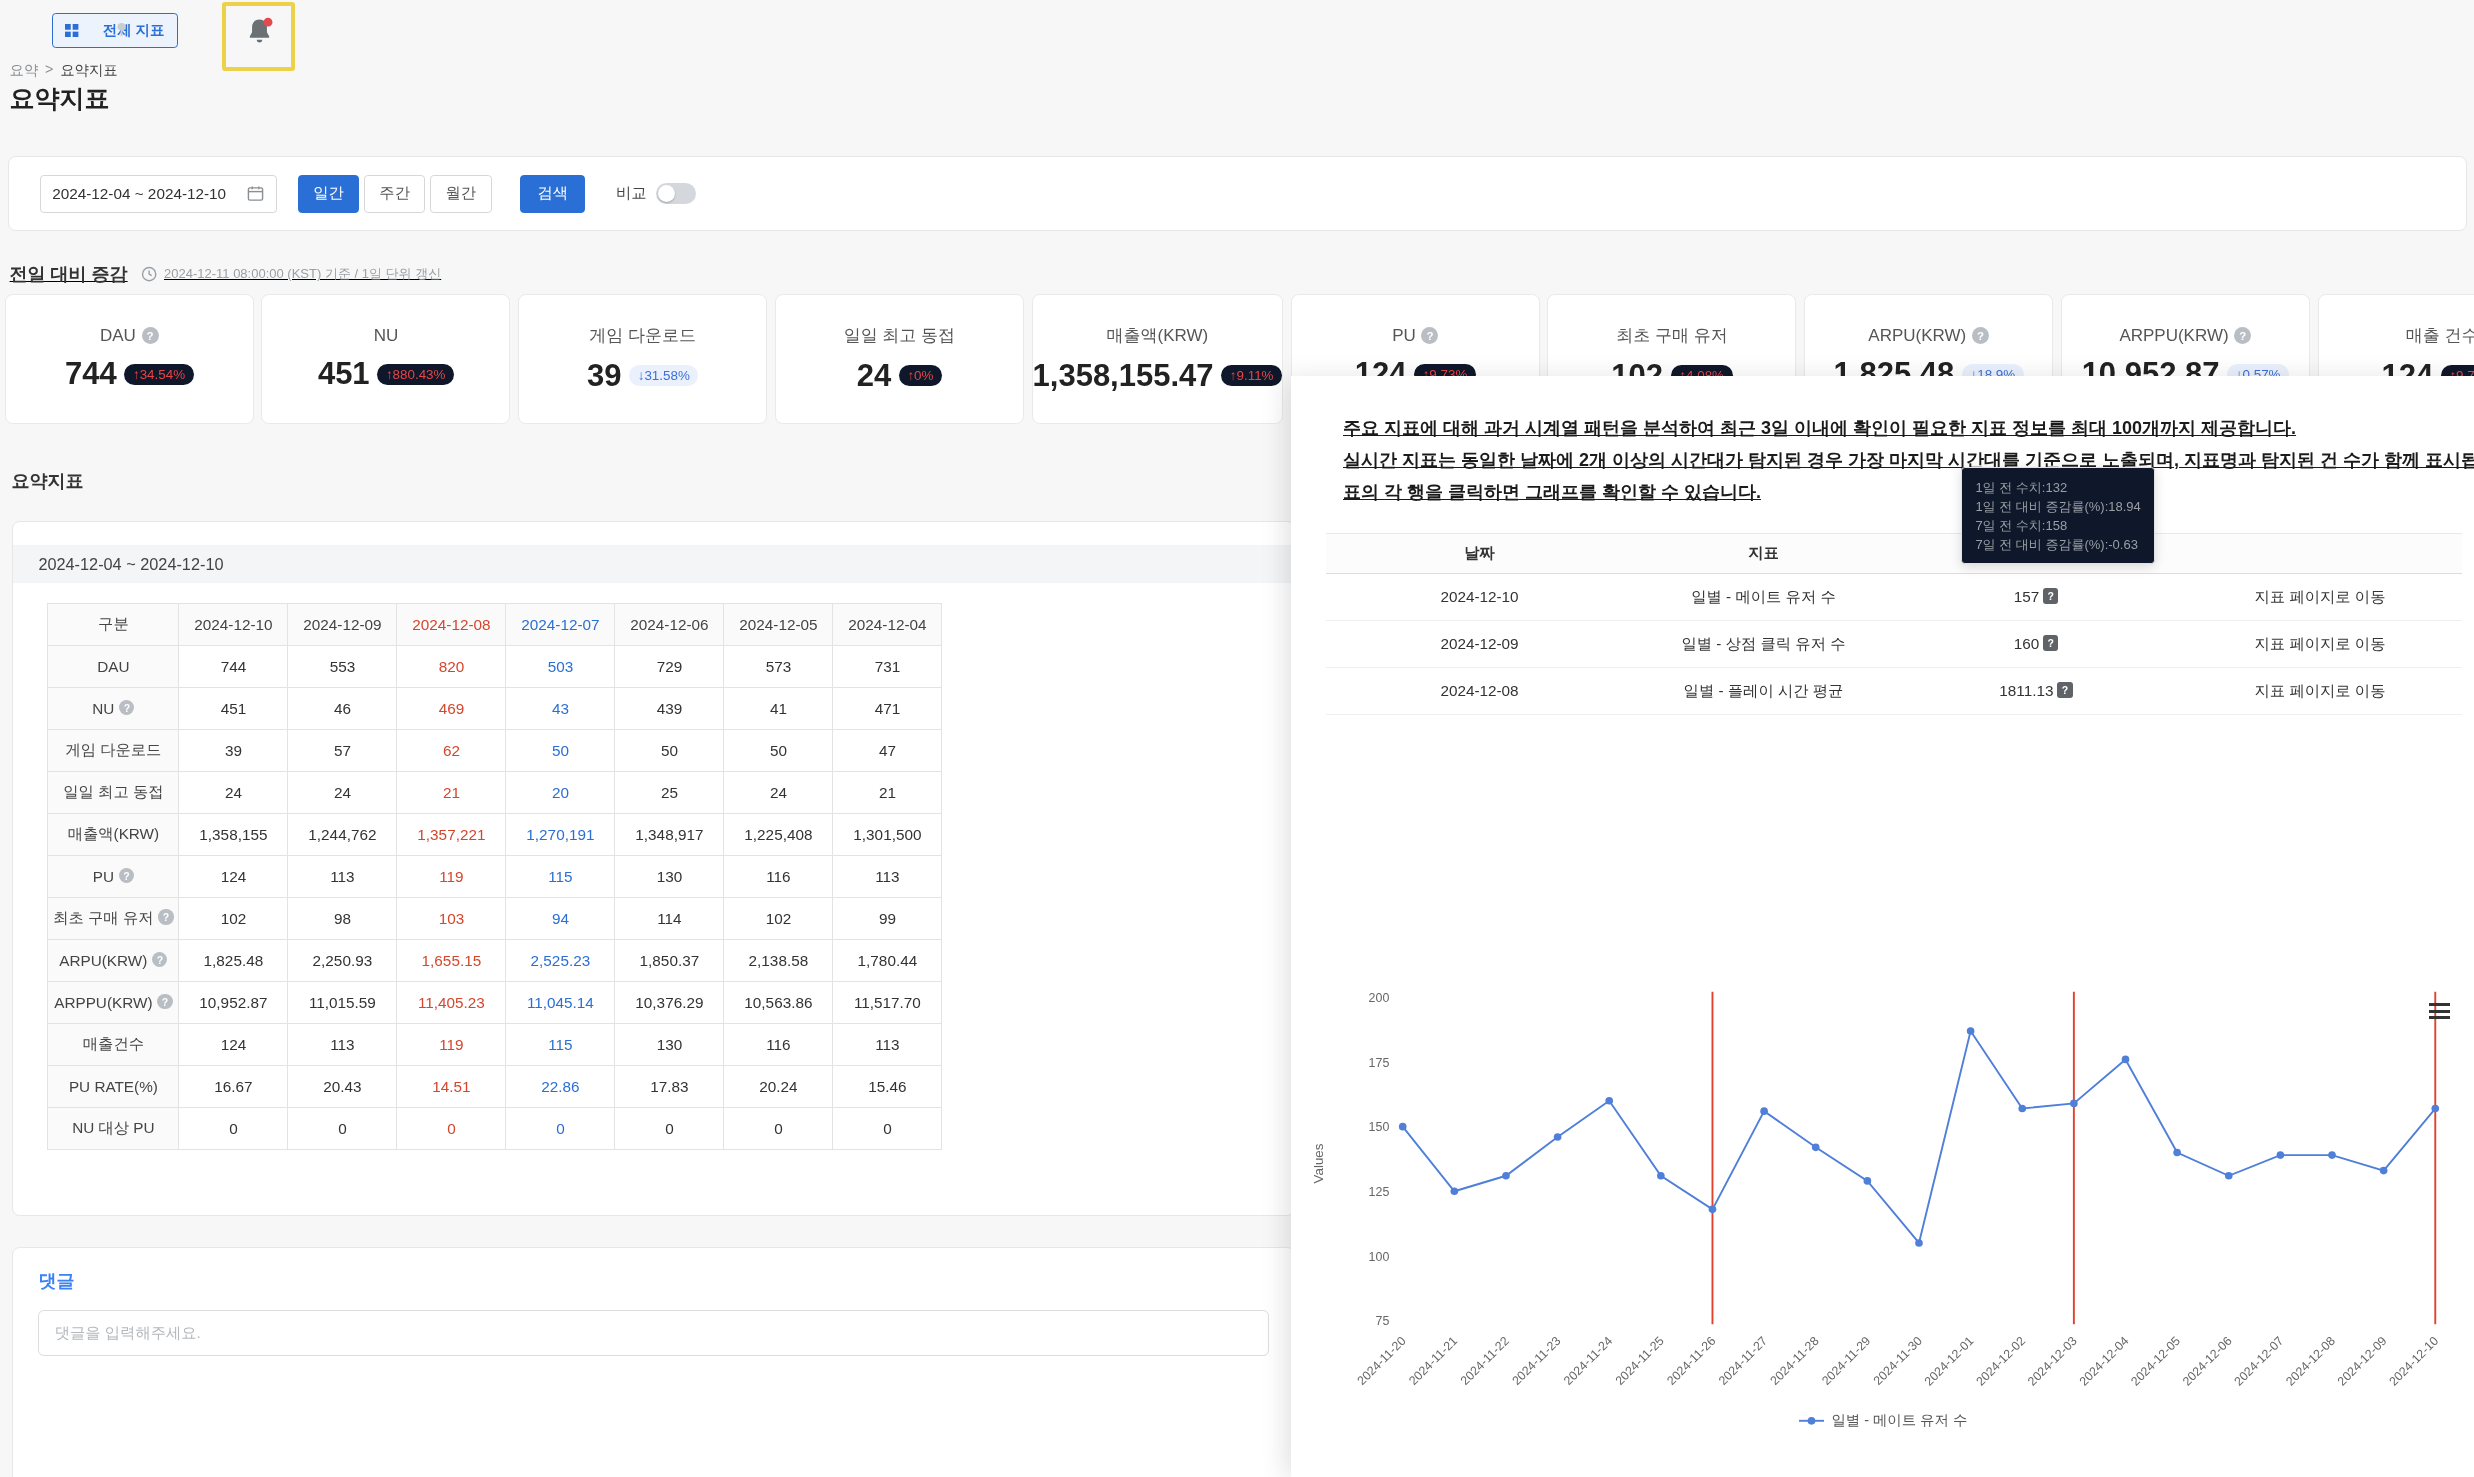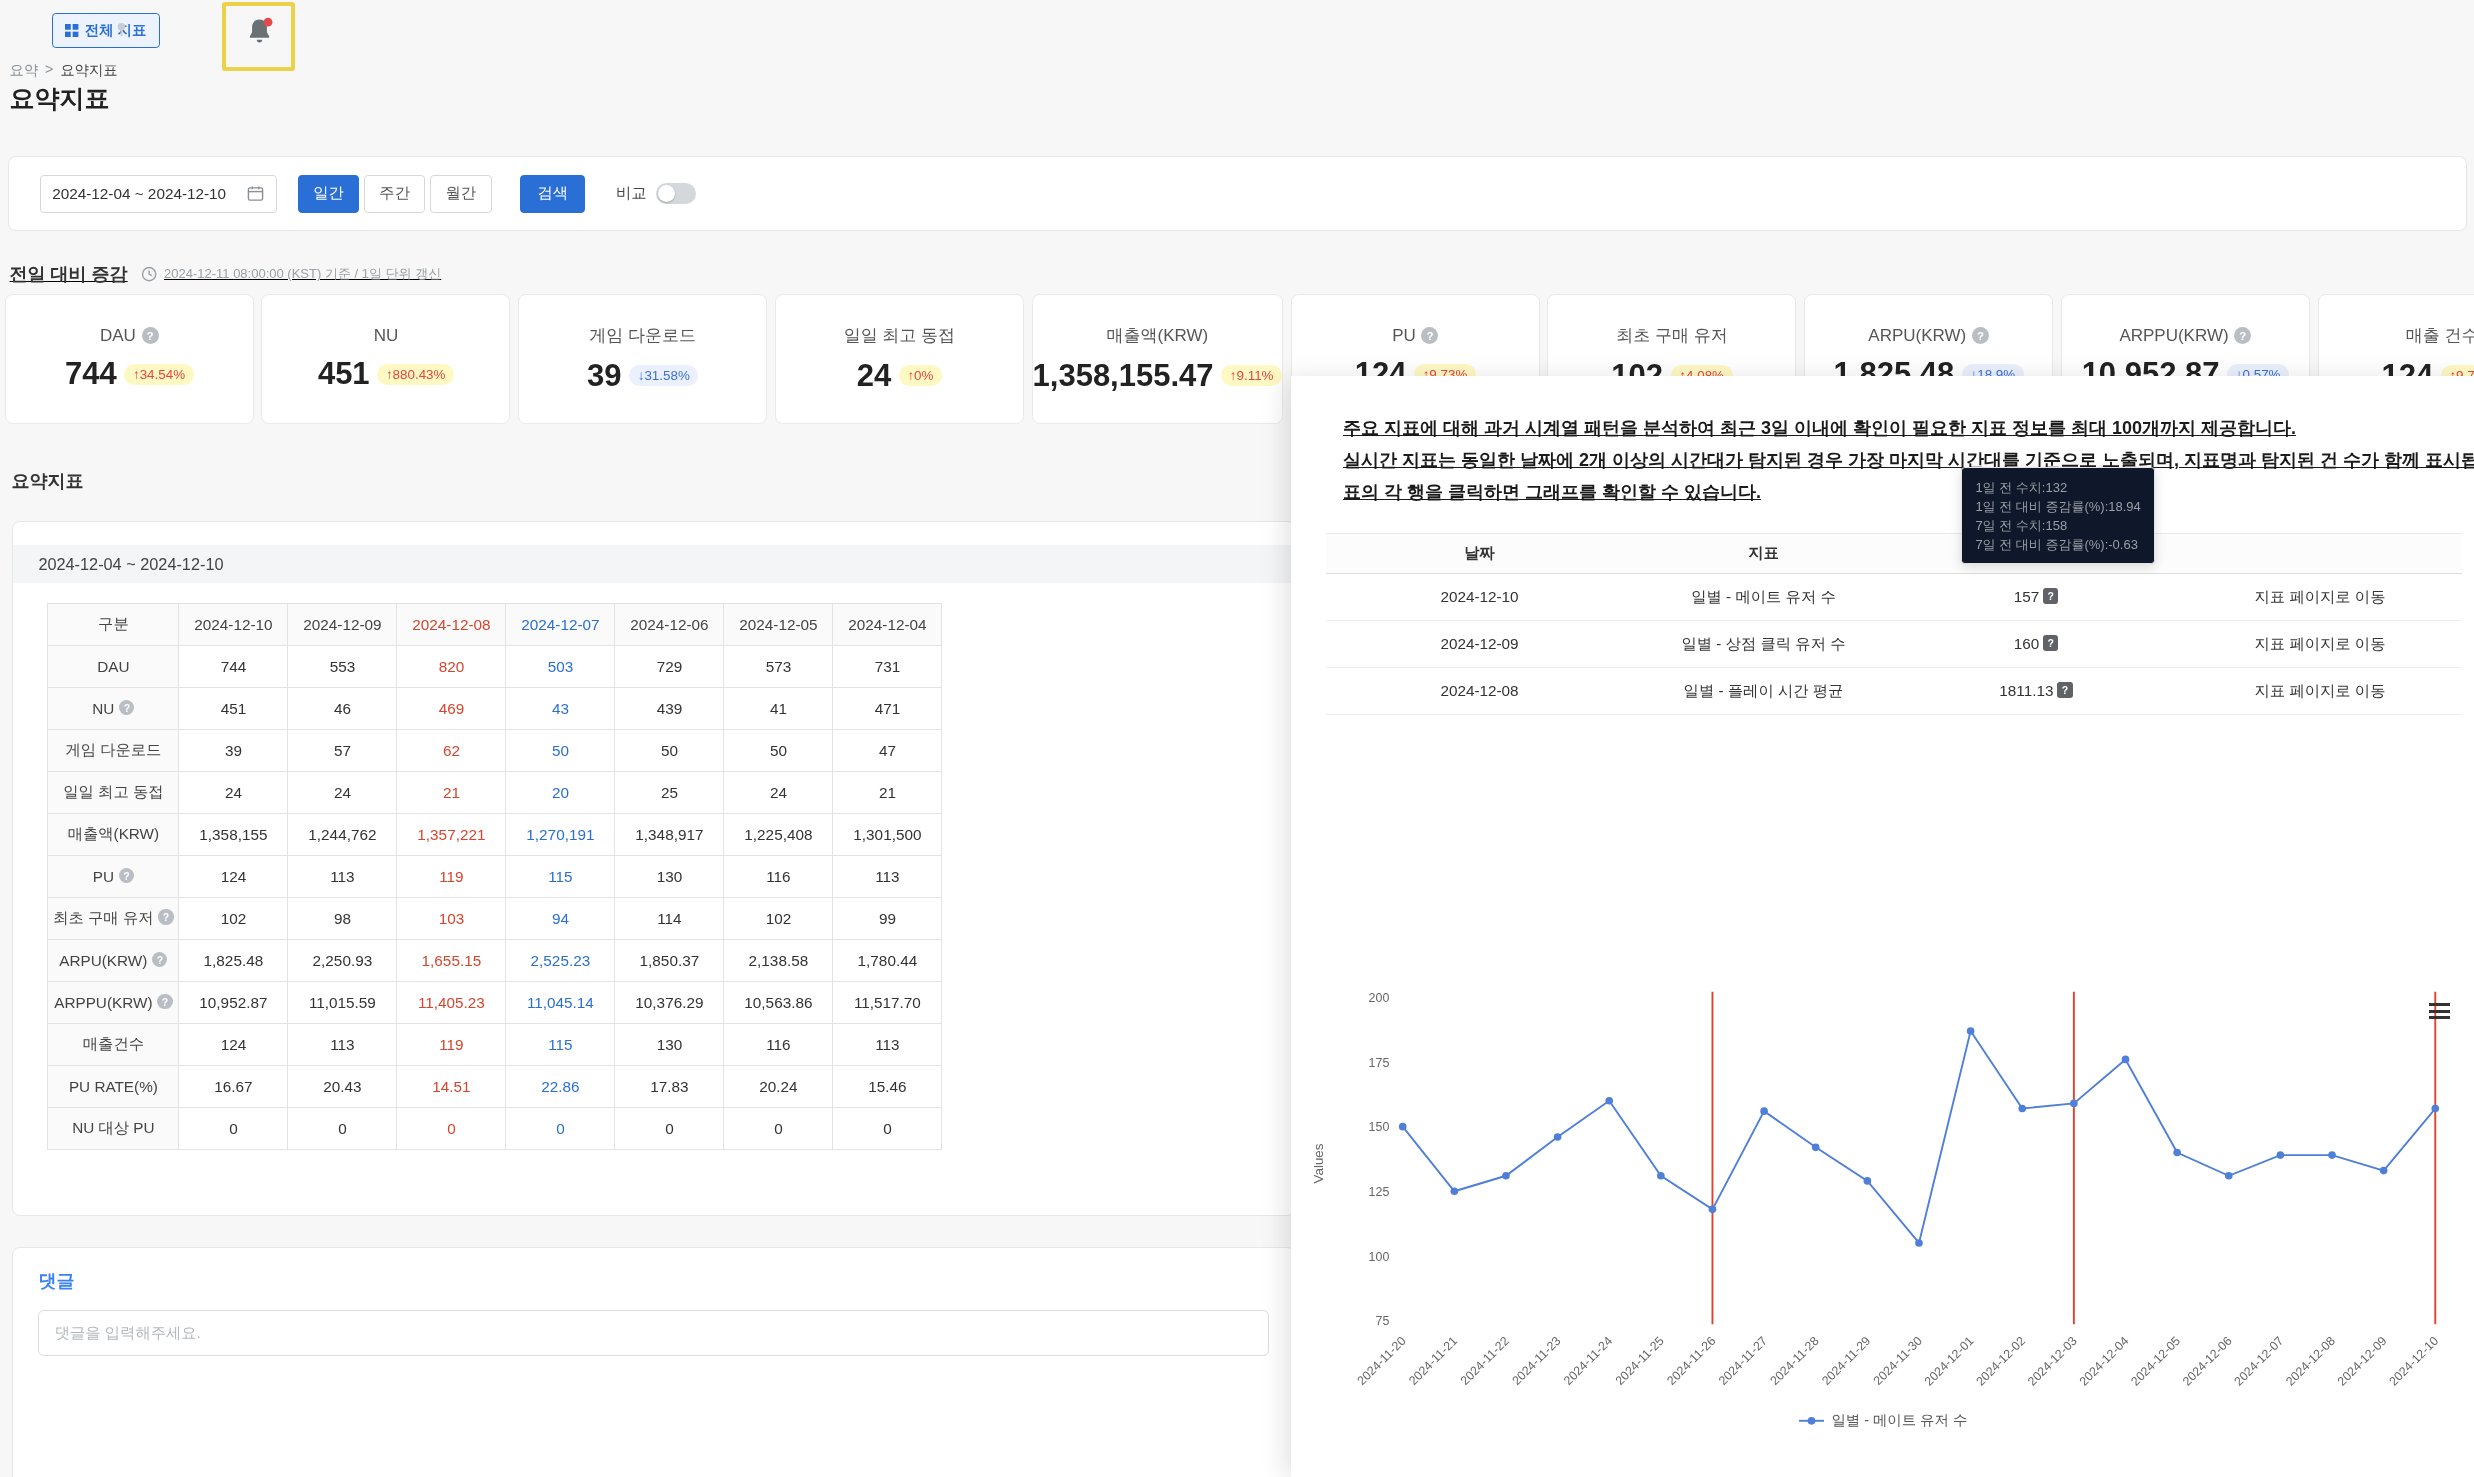--- a/index.html
+++ b/index.html
@@ -1,20 +1,20 @@
 <!DOCTYPE html>
 <html><head>
 <meta charset="utf-8">
 <style>
   * { box-sizing: border-box; margin: 0; padding: 0; }
   body { font-family: "Liberation Sans", sans-serif; background: #f6f7f6; }
   .page { position: relative; width: 2475px; height: 1478px; overflow: hidden; background: #f6f7f6; }
 
   
-  .chip { position: absolute; left: 52px; top: 13.4px; display: inline-flex; align-items: center; gap: 6px; padding: 6.7px 12.4px; border: 1px solid #2a6fd6; background: #edf3fd; color: #2a6fd6; font-size: 14.4px; font-weight: bold; border-radius: 3.8px; cursor: pointer; font-family: inherit; }
+  .chip { position: absolute; left: 52px; top: 13.4px; display: inline-flex; align-items: center; gap: 24px; padding: 6.7px 12.4px; border: 1px solid #2a6fd6; background: #edf3fd; color: #2a6fd6; font-size: 14.4px; font-weight: bold; border-radius: 3.8px; cursor: pointer; font-family: inherit; }
   .pin-btn { position: absolute; left: 113px; top: 21px; cursor: pointer; }
   .bell-btn { position: absolute; left: 243px; top: 15.3px; cursor: pointer; }
   .annotation-box { position: absolute; left: 222px; top: 1.9px; width: 73px; height: 69px; border: 4.8px solid #ecd24b; border-radius: 2.9px; z-index: 120; }
 
   .breadcrumb { position: absolute; left: 9.6px; top: 61px; font-size: 14.4px; color: #8a8f95; display: flex; gap: 6.7px; }
   .breadcrumb .crumb-current { color: #444; }
   .page-title { position: absolute; left: 9.6px; top: 82px; font-size: 25px; font-weight: bold; color: #222; }
 
   
   .filter-card { position: absolute; left: 7.7px; top: 156px; width: 2459px; height: 75px; background: #fff; border: 1px solid #e7e7e7; border-radius: 7.7px; display: flex; align-items: center; padding-left: 31px; gap: 9.6px; }
@@ -33,21 +33,21 @@
   .status-updated { font-size: 13px; color: #9aa0a6; display: flex; align-items: center; gap: 6.7px; }
 
   
   .kpi-row { position: absolute; left: 4.8px; top: 294px; width: 2470px; height: 130px; display: flex; gap: 7.7px; overflow: hidden; }
   .kpi-card { flex: 0 0 249px; background: #fff; border: 1px solid #e9e9e9; border-radius: 7.7px; display: flex; flex-direction: column; align-items: center; justify-content: center; gap: 10.5px; }
   .kpi-label { font-size: 17px; color: #555; display: flex; align-items: center; gap: 5.7px; white-space: nowrap; }
   .help-icon { width: 17px; height: 17px; border-radius: 50%; background: #b9bec4; color: #fff; font-size: 11.5px; font-weight: bold; display: inline-flex; align-items: center; justify-content: center; cursor: pointer; }
   .kpi-value-row { display: flex; align-items: center; gap: 7.7px; white-space: nowrap; }
   .kpi-value { font-size: 31px; font-weight: bold; color: #222; }
   .kpi-change { font-size: 13.4px; padding: 2.9px 8.6px; border-radius: 10.5px; white-space: nowrap; }
-  .kpi-change.up { color: #e54545; background: #fef9c3; }
+  .kpi-change.up { color: #e54545; background: #0f172a; }
   .kpi-change.down { color: #3a6fd8; background: #eaf1fc; }
 
   .section-title { position: absolute; left: 11.5px; top: 469px; font-size: 18px; font-weight: bold; color: #333; }
 
   
   .table-card { position: absolute; left: 12.4px; top: 521px; width: 1283px; height: 695px; background: #fff; border: 1px solid #e7e7e7; border-radius: 7.7px; overflow: hidden; }
   .table-card-header { margin-top: 23px; height: 38px; line-height: 38px; background: #f4f5f6; padding-left: 25px; font-size: 16.3px; color: #444; }
   table.summary { border-collapse: collapse; margin: 20px 0 0 34px; }
   table.summary th, table.summary td { border: 1px solid #e3e3e3; height: 42px; text-align: center; font-size: 15.3px; color: #333; }
   table.summary th { width: 109px; background: #fafafa; font-weight: normal; color: #444; }

